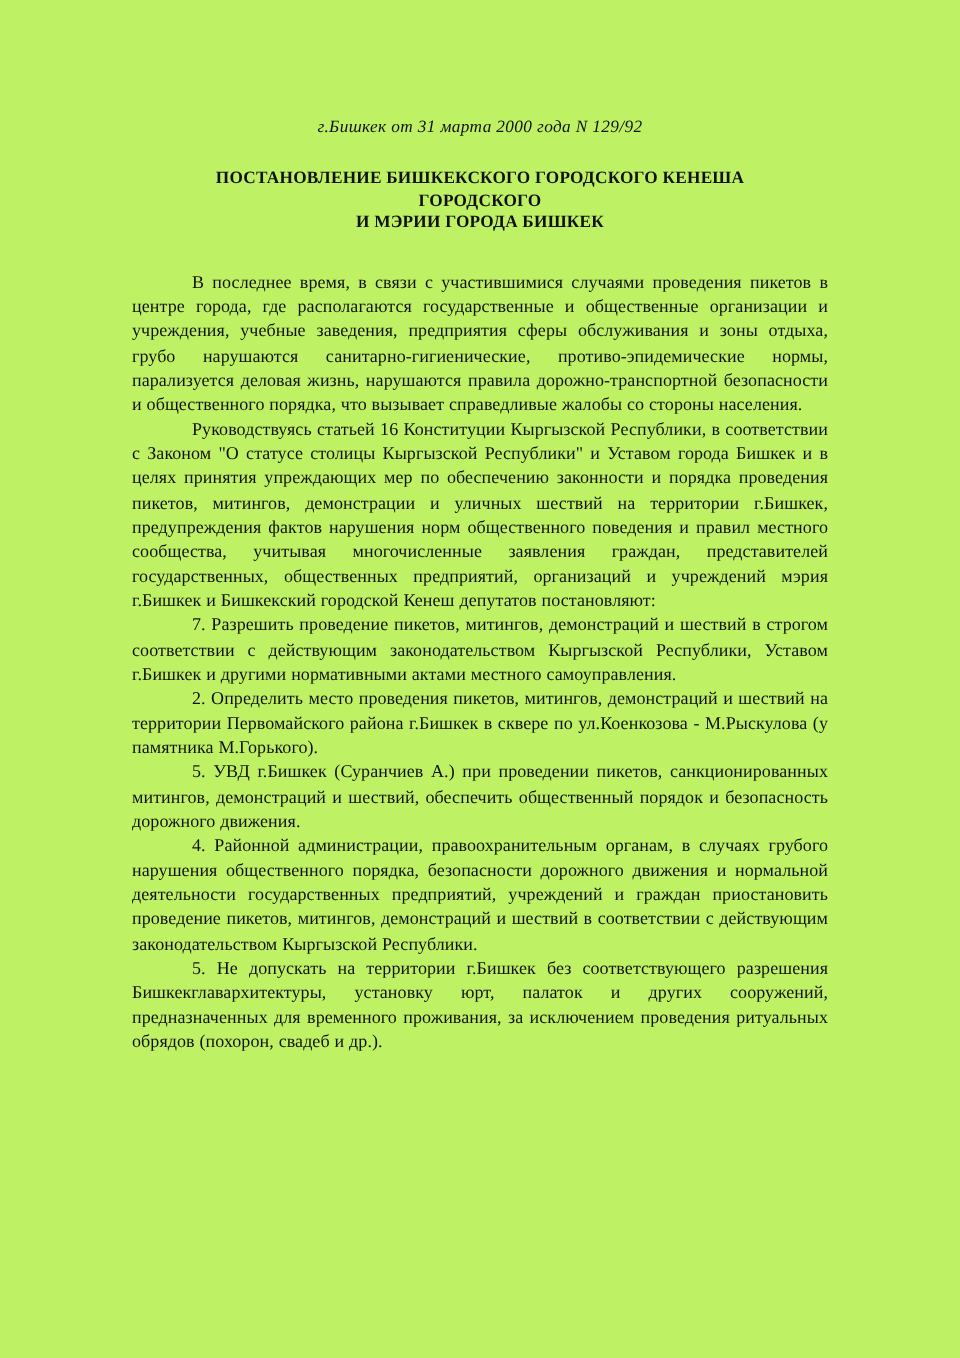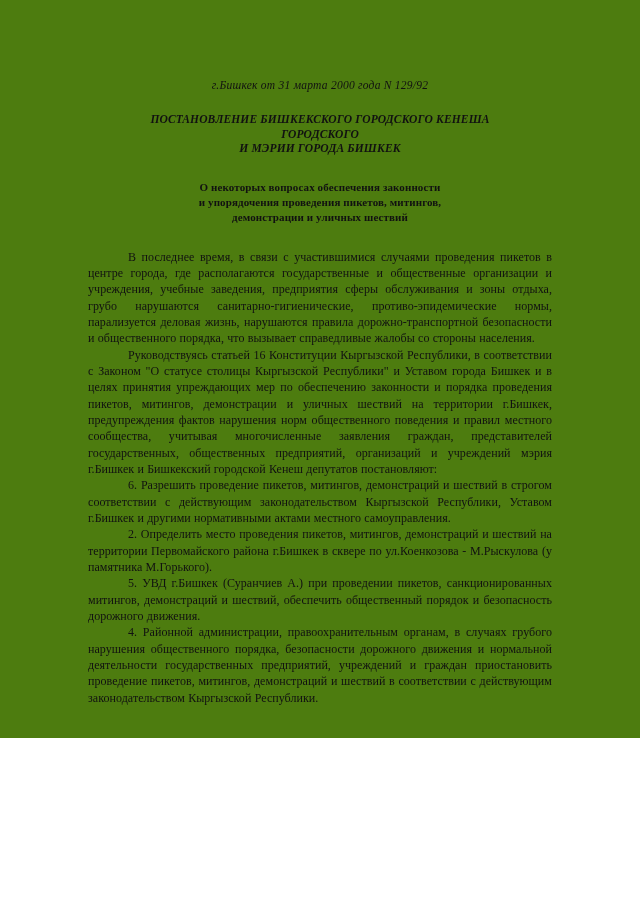--- a/index.html
+++ b/index.html
@@ -11,24 +11,24 @@
     width: 640px;
     height: 905px;
     font-family: "Liberation Serif", "DejaVu Serif", serif;
     color: #111111;
     -webkit-font-smoothing: antialiased;
   }
 
   .page {
     position: relative;
     width: 640px;
-    height: 738px;
+    height: 905px;
     box-sizing: border-box;
     padding: 0;
-    background: #4d7c0f;
+    background: #bef264;
     overflow: hidden;
   }
 
   .content {
     position: absolute;
     left: 88px;
     top: 0;
     width: 464px;
   }
 
@@ -47,21 +47,20 @@
     margin-top: 20px;
     text-align: center;
     font-weight: bold;
     font-size: 11.5px;
     line-height: 14.5px;
     letter-spacing: 0.15px;
   }
   .doc-title .line {
     display: block;
     white-space: nowrap;
-    font-style: italic;
   }
 
   .doc-subtitle {
     margin-top: 24px;
     text-align: center;
     font-weight: bold;
     font-size: 11px;
     line-height: 15px;
     letter-spacing: 0.1px;
   }
@@ -93,29 +92,25 @@
   <div class="content">
 
     <div class="dateline">г.Бишкек от 31 марта 2000 года N 129/92</div>
 
     <div class="doc-title">
       <span class="line">ПОСТАНОВЛЕНИЕ БИШКЕКСКОГО ГОРОДСКОГО КЕНЕША</span>
       <span class="line">ГОРОДСКОГО</span>
       <span class="line">И МЭРИИ ГОРОДА БИШКЕК</span>
     </div>
 
-    <div class="doc-subtitle">
-      <span class="line">О некоторых вопросах обеспечения законности</span>
-      <span class="line">и упорядочения проведения пикетов, митингов,</span>
-      <span class="line">демонстрации и уличных шествий</span>
-    </div>
 
     <div class="body-text">
       <p class="para">В последнее время, в связи с участившимися случаями проведения пикетов в центре города, где располагаются государственные и общественные организации и учреждения, учебные заведения, предприятия сферы обслуживания и зоны отдыха, грубо нарушаются санитарно-гигиенические, противо-эпидемические нормы, парализуется деловая жизнь, нарушаются правила дорожно-транспортной безопасности и общественного порядка, что вызывает справедливые жалобы со стороны населения.</p>
       <p class="para">Руководствуясь статьей 16 Конституции Кыргызской Республики, в соответствии с Законом "О статусе столицы Кыргызской Республики" и Уставом города Бишкек и в целях принятия упреждающих мер по обеспечению законности и порядка проведения пикетов, митингов, демонстрации и уличных шествий на территории г.Бишкек, предупреждения фактов нарушения норм общественного поведения и правил местного сообщества, учитывая многочисленные заявления граждан, представителей государственных, общественных предприятий, организаций и учреждений мэрия г.Бишкек и Бишкекский городской Кенеш депутатов постановляют:</p>
-      <p class="para">6. Разрешить проведение пикетов, митингов, демонстраций и шествий в строгом соответствии с действующим законодательством Кыргызской Республики, Уставом г.Бишкек и другими нормативными актами местного самоуправления.</p>
+      <p class="para">7. Разрешить проведение пикетов, митингов, демонстраций и шествий в строгом соответствии с действующим законодательством Кыргызской Республики, Уставом г.Бишкек и другими нормативными актами местного самоуправления.</p>
       <p class="para">2. Определить место проведения пикетов, митингов, демонстраций и шествий на территории Первомайского района г.Бишкек в сквере по ул.Коенкозова - М.Рыскулова (у памятника М.Горького).</p>
       <p class="para">5. УВД г.Бишкек (Суранчиев А.) при проведении пикетов, санкционированных митингов, демонстраций и шествий, обеспечить общественный порядок и безопасность дорожного движения.</p>
       <p class="para">4. Районной администрации, правоохранительным органам, в случаях грубого нарушения общественного порядка, безопасности дорожного движения и нормальной деятельности государственных предприятий, учреждений и граждан приостановить проведение пикетов, митингов, демонстраций и шествий в соответствии с действующим законодательством Кыргызской Республики.</p>
+      <p class="para">5. Не допускать на территории г.Бишкек без соответствующего разрешения Бишкекглавархитектуры, установку юрт, палаток и других сооружений, предназначенных для временного проживания, за исключением проведения ритуальных обрядов (похорон, свадеб и др.).</p>
     </div>
 
   </div>
 </div>
 
 </body></html>

